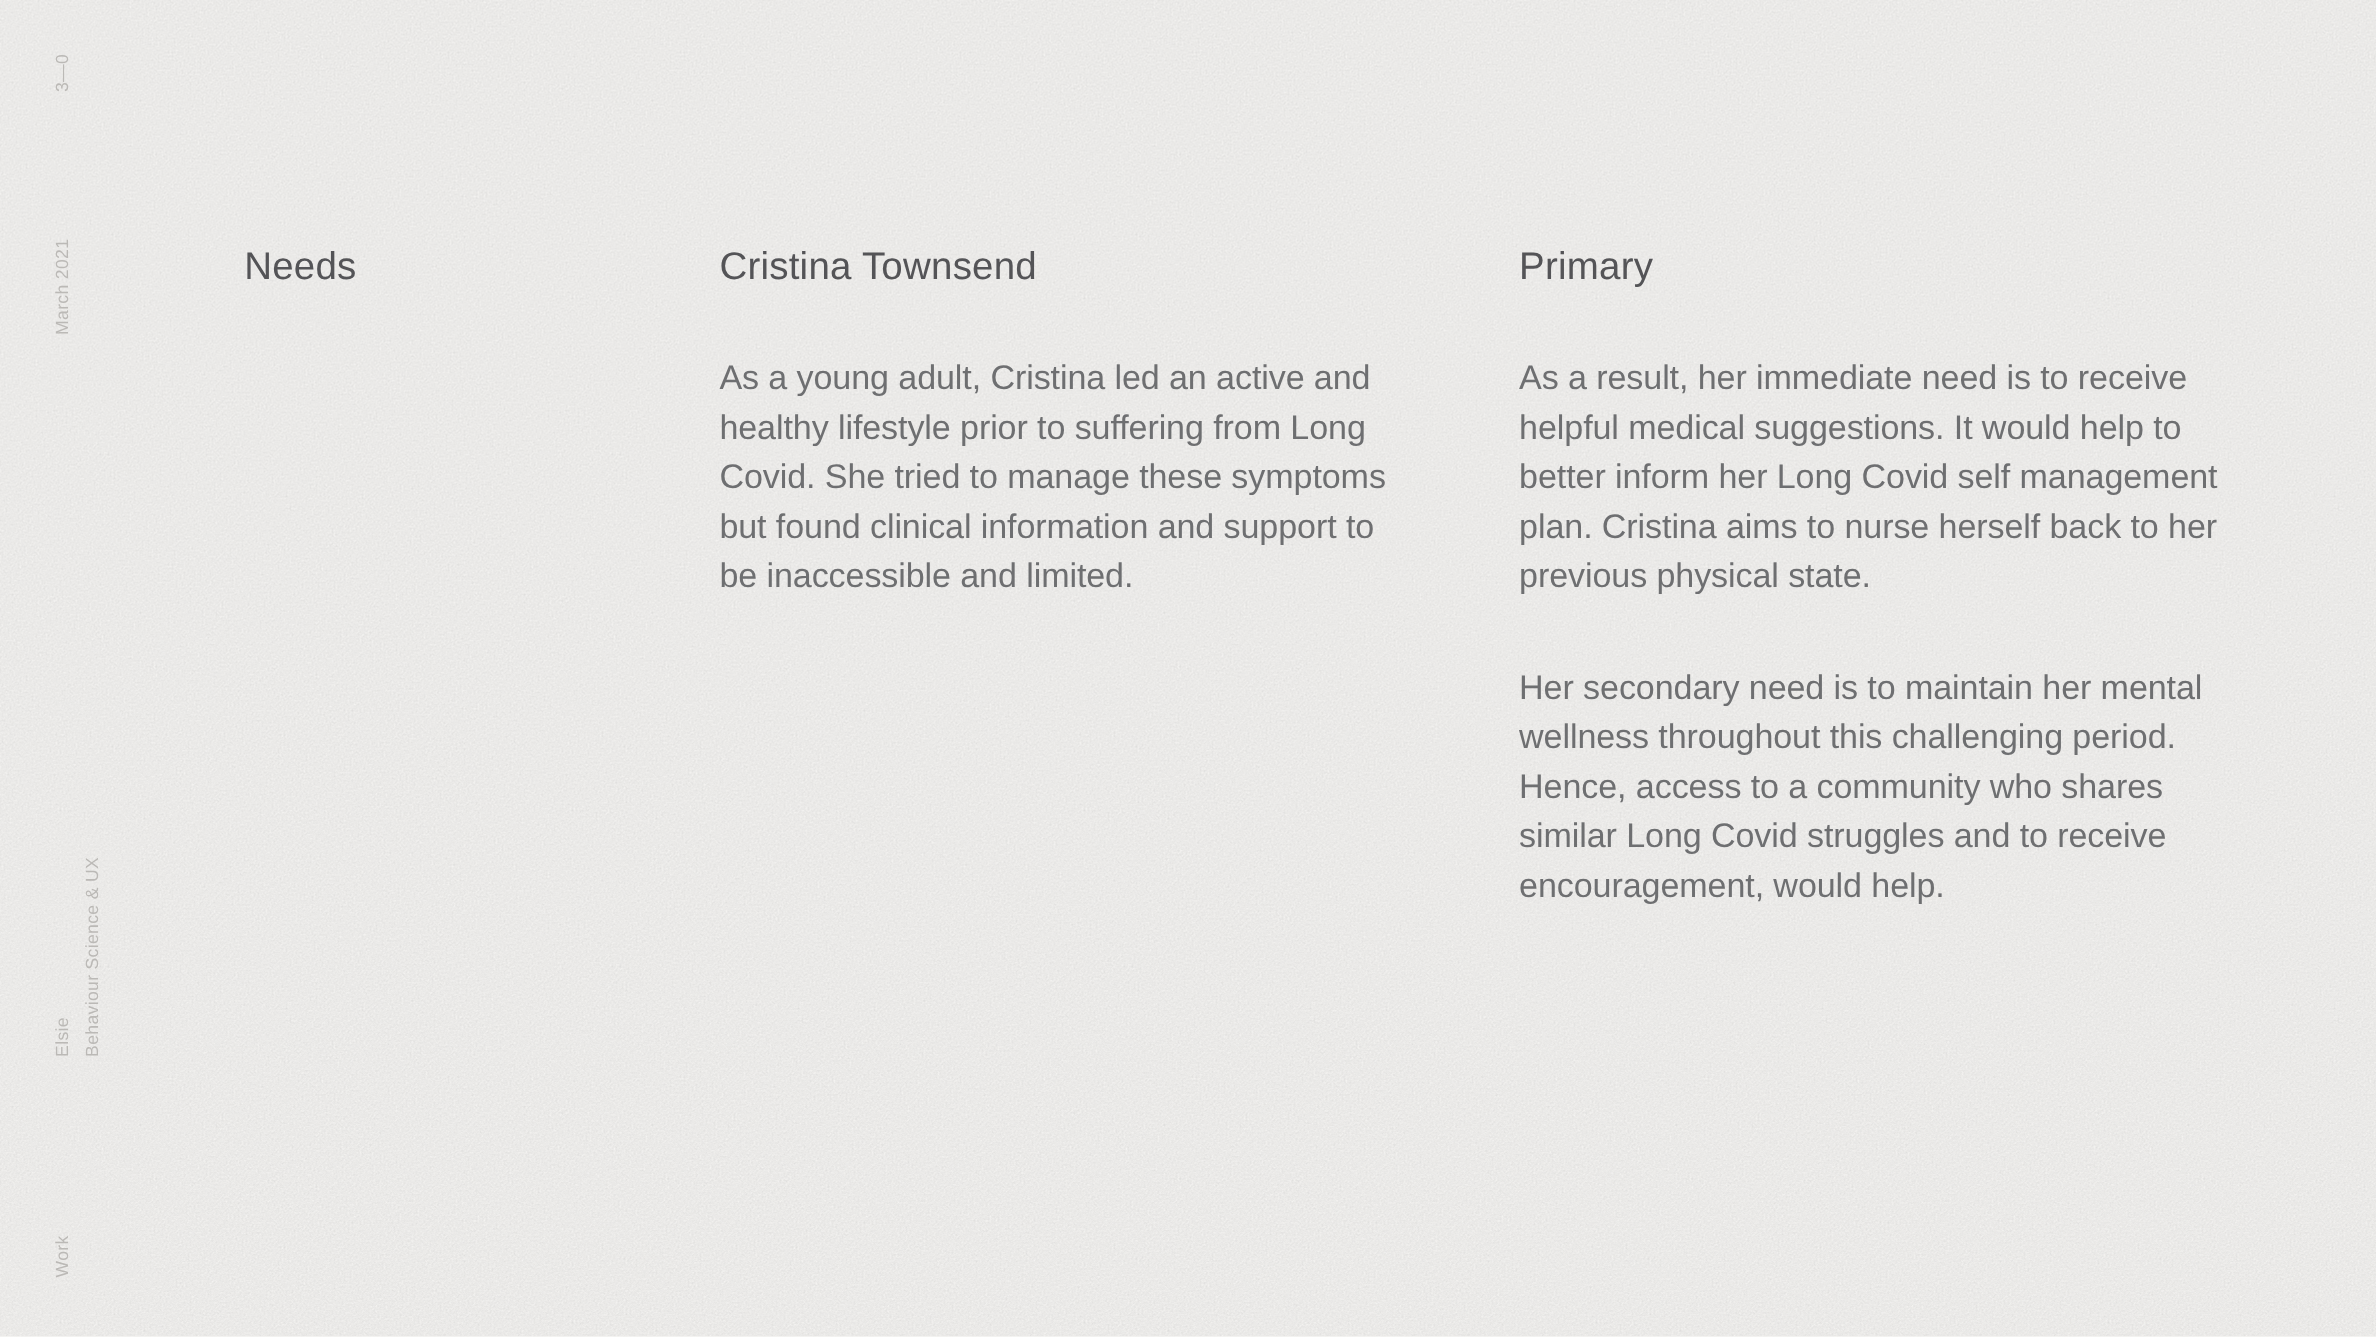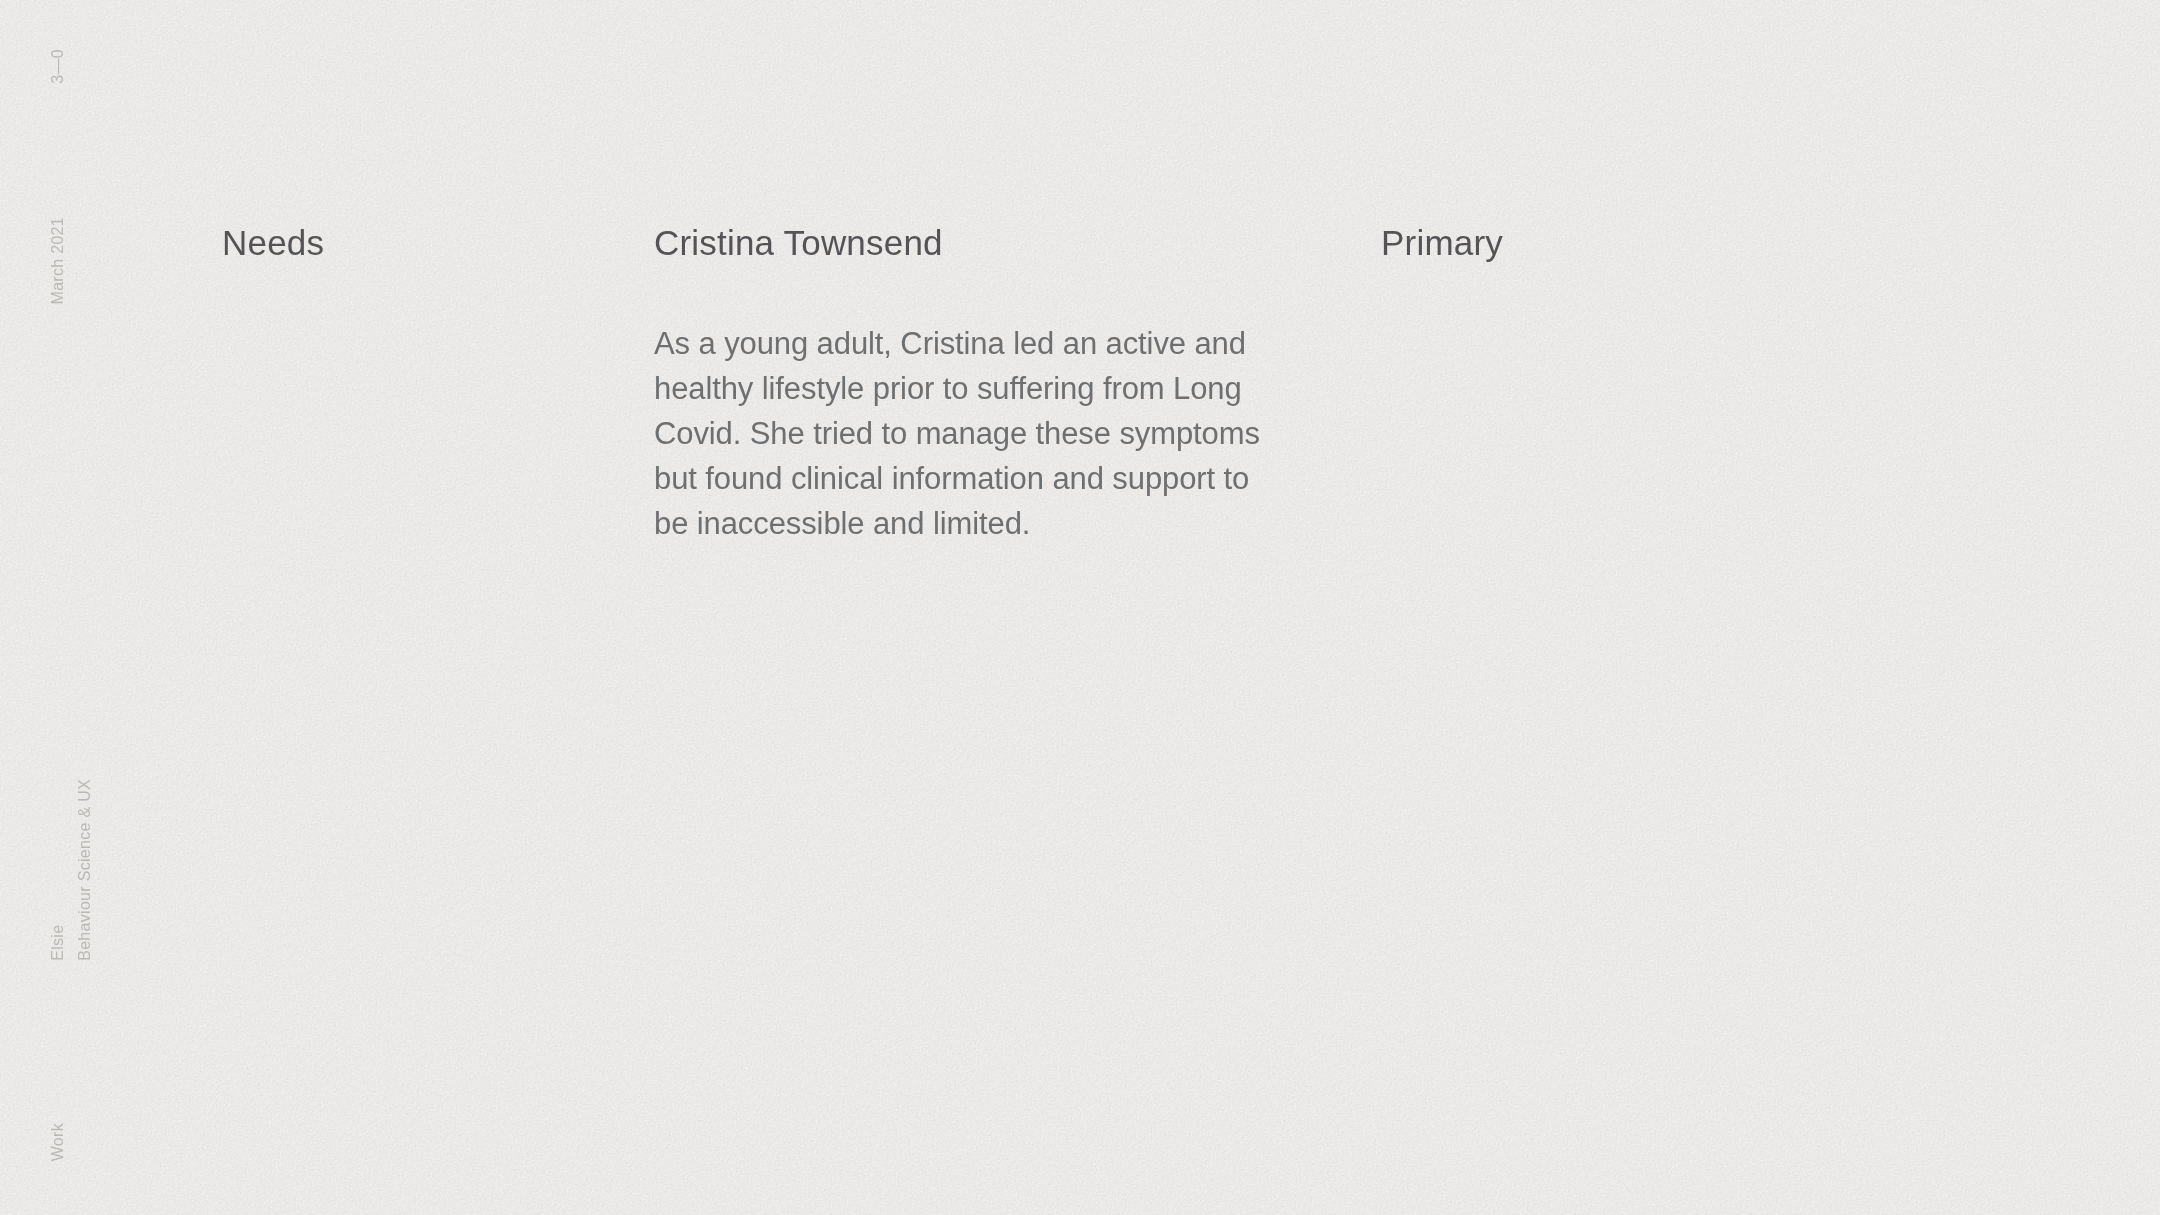--- a/index.html
+++ b/index.html
@@ -101,16 +101,26 @@
     <h2 class="heading">Cristina Townsend</h2>
     <p class="para">As a young adult, Cristina led an active and
 healthy lifestyle prior to suffering from Long
 Covid. She tried to manage these symptoms
 but found clinical information and support to
 be inaccessible and limited.</p>
   </div>
 
   <div class="col col-detail">
     <h2 class="heading">Primary</h2>
+    <p class="para">As a result, her immediate need is to receive
+helpful medical suggestions. It would help to
+better inform her Long Covid self management
+plan. Cristina aims to nurse herself back to her
+previous physical state.</p>
 
+    <p class="para">Her secondary need is to maintain her mental
+wellness throughout this challenging period.
+Hence, access to a community who shares
+similar Long Covid struggles and to receive
+encouragement, would help.</p>
   </div>
 
 </div>
 
 </body></html>

